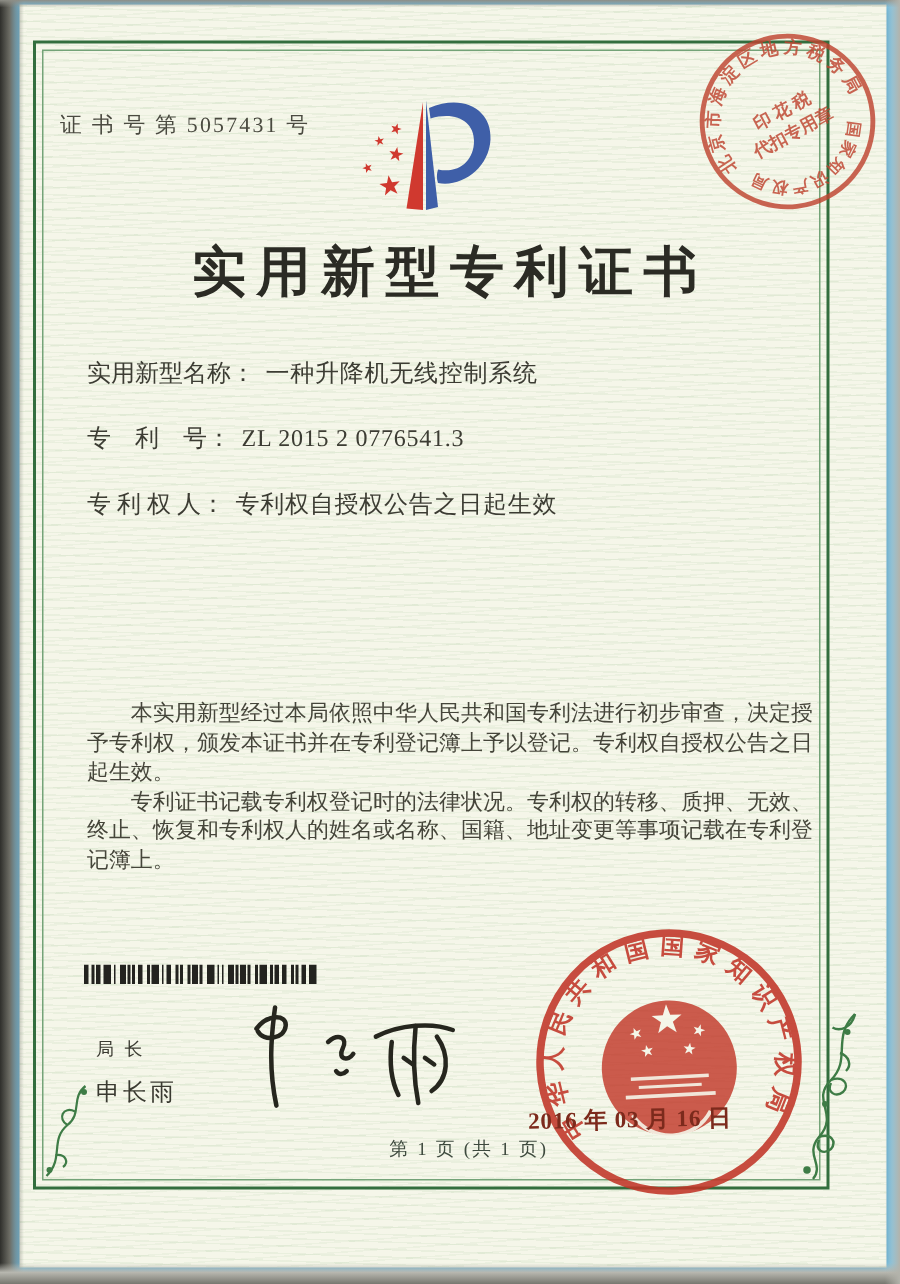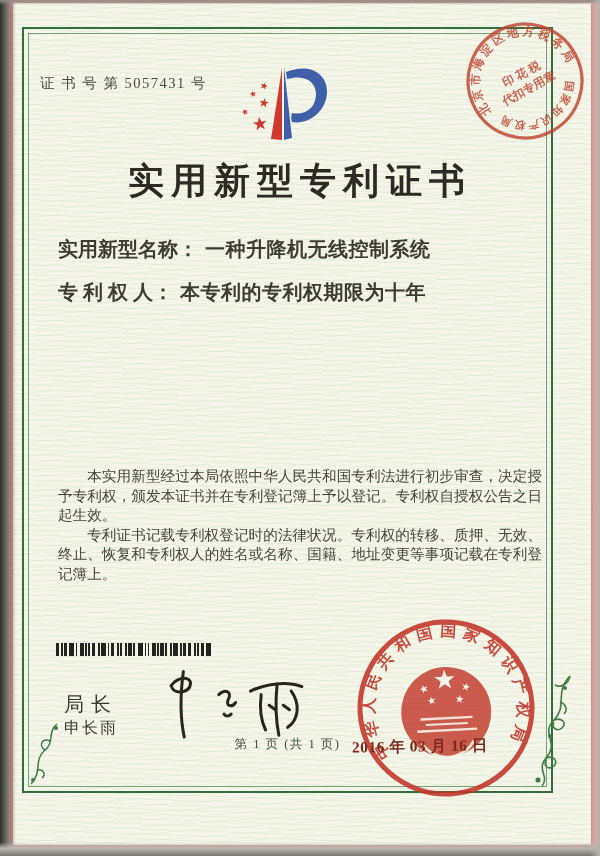--- a/index.html
+++ b/index.html
@@ -1,46 +1,46 @@
 <!DOCTYPE html>
 <html><head>
 <meta charset="utf-8">
 <style>
   html,body{margin:0;padding:0;}
   body{width:600px;height:856px;overflow:hidden;font-family:"Liberation Serif","DejaVu Serif",serif;}
-  .scan{position:relative;width:600px;height:856px;background:#fca5a5;overflow:hidden;}
+  .scan{position:relative;width:600px;height:856px;background:#7dd3fc;overflow:hidden;}
   .abs{position:absolute;}
   
   .paper{left:13px;top:3px;width:578px;height:842px;background-color:#f5f6e9;
     background-image:
       repeating-linear-gradient(2deg, rgba(128,176,118,0.10) 0 1px, rgba(0,0,0,0) 1px 5px),
       repeating-linear-gradient(-4deg, rgba(128,176,118,0.08) 0 1px, rgba(0,0,0,0) 1px 7px);
     box-shadow:0 0 6px rgba(0,0,0,.35);z-index:1;}
   .frame-outer{left:22px;top:27px;width:531px;height:766px;border:2.5px solid #336e3e;box-sizing:border-box;z-index:2;}
   .frame-inner{left:28px;top:33px;width:519px;height:754px;border:1px solid #74a378;box-sizing:border-box;z-index:2;}
   .cert-no{left:40px;top:74px;font-size:14.5px;letter-spacing:1.5px;color:#4a4a40;z-index:3;}
   .logo{left:222px;top:52px;width:150px;height:105px;z-index:3;}
   .seal{z-index:5;}
   .seal-top{left:462px;top:18px;width:126px;height:126px;transform:rotate(-28deg);}
   .seal-bottom{left:354px;top:616px;width:184px;height:184px;transform:rotate(-3deg);}
   .title{left:0;top:157px;width:600px;text-align:center;font-size:36px;font-weight:bold;letter-spacing:7px;color:#2b2b24;z-index:3;}
   .fields{left:58px;top:239px;width:490px;z-index:3;}
-  .field-row{height:43.4px;line-height:21px;font-size:20px;color:#3c3c33;font-weight:bold;}
+  .field-row{height:43.4px;line-height:21px;font-size:16px;color:#3c3c33;}
   .fvalue{margin-left:7px;letter-spacing:0.5px;}
   .body-text{left:58px;top:467px;width:484px;z-index:3;font-size:14.6px;line-height:19.6px;color:#45453a;text-align:justify;}
   .body-text p{margin:0;text-indent:2em;}
   .barcode{left:56px;top:643px;width:166px;height:13px;z-index:3;white-space:nowrap;overflow:hidden;}
   .barcode i{display:inline-block;height:100%;background:#23231f;vertical-align:top;}
-  .director-title{left:64px;top:691px;font-size:20px;letter-spacing:7px;color:#3a3a31;z-index:3;}
+  .director-title{left:64px;top:691px;font-size:12px;letter-spacing:7px;color:#3a3a31;z-index:3;}
   .director-name{left:64px;top:718px;font-size:16px;letter-spacing:2px;color:#3a3a31;z-index:3;}
   .signature{left:148px;top:662px;width:168px;height:90px;z-index:4;}
   .seal-date{left:352px;top:736px;width:180px;font-size:15.5px;font-weight:bold;letter-spacing:0.5px;color:#7c2a1c;z-index:6;transform:rotate(-1deg);}
   .ornament-br{left:520px;top:672px;width:58px;height:118px;z-index:4;}
   .ornament-bl{left:23px;top:720px;width:42px;height:68px;z-index:4;}
-  .footer{left:22px;top:736px;width:531px;text-align:center;font-size:12.5px;letter-spacing:1.5px;color:#3e4a3e;z-index:3;}
+  .footer{left:22px;top:758px;width:531px;text-align:center;font-size:12.5px;letter-spacing:1.5px;color:#3e4a3e;z-index:3;padding-left:25px;}
   
   .edge-left{left:0;top:0;width:16px;height:100%;background:linear-gradient(90deg,#2f2f2b 0%,#6c6c64 40%,rgba(108,108,100,0) 100%);z-index:10;}
   .edge-top{left:0;top:0;width:100%;height:5px;background:linear-gradient(180deg,#8e8e86,rgba(0,0,0,0));z-index:10;}
   .edge-bottom{left:0;bottom:0;width:100%;height:14px;background:linear-gradient(0deg,#77776f 0%,#b7b7af 55%,rgba(0,0,0,0) 100%);z-index:10;}
   .edge-right{right:0;top:0;width:10px;height:100%;background:linear-gradient(270deg,#b3b3ab,rgba(0,0,0,0));z-index:10;}
   svg text{font-family:"Liberation Serif","DejaVu Serif",serif;}
 </style>
 </head>
 <body>
 
@@ -90,21 +90,22 @@
       </g>
       <text x="62" y="58" text-anchor="middle" font-size="11.5" font-weight="bold">印 花 税</text>
       <text x="62" y="74" text-anchor="middle" font-size="11.5" font-weight="bold">代扣专用章</text>
     </g>
   </svg>
 
   <div class="abs title">实用新型专利证书</div>
 
   <div class="abs fields">
     <div class="field-row"><span class="flabel">实用新型名称：</span><span class="fvalue">一种升降机无线控制系统</span></div>
-    <div class="field-row"><span class="flabel">专 利 权 人：</span><span class="fvalue">本专利的专利权期限为十年</span></div>
+    <div class="field-row"><span class="flabel">专　利　号：</span><span class="fvalue">ZL 2015 2 0776541.3</span></div>
+    <div class="field-row"><span class="flabel">专 利 权 人：</span><span class="fvalue">专利权自授权公告之日起生效</span></div>
   </div>
 
   <div class="abs body-text">
     <p>本实用新型经过本局依照中华人民共和国专利法进行初步审查，决定授予专利权，颁发本证书并在专利登记簿上予以登记。专利权自授权公告之日起生效。</p>
     <p>专利证书记载专利权登记时的法律状况。专利权的转移、质押、无效、终止、恢复和专利权人的姓名或名称、国籍、地址变更等事项记载在专利登记簿上。</p>
   </div>
 
   <div class="abs barcode"><i style="width:3.4px;margin-right:1.5px"></i><i style="width:1.7px;margin-right:1.5px"></i><i style="width:3.4px;margin-right:1.5px"></i><i style="width:5.1px;margin-right:1.5px"></i><i style="width:1.7px;margin-right:3px"></i><i style="width:3.4px;margin-right:1.5px"></i><i style="width:1.7px;margin-right:1.5px"></i><i style="width:1.7px;margin-right:1.5px"></i><i style="width:3.4px;margin-right:3px"></i><i style="width:1.7px;margin-right:1.5px"></i><i style="width:5.1px;margin-right:1.5px"></i><i style="width:1.7px;margin-right:1.5px"></i><i style="width:3.4px;margin-right:3px"></i><i style="width:1.7px;margin-right:1.5px"></i><i style="width:1.7px;margin-right:3px"></i><i style="width:1.7px;margin-right:1.5px"></i><i style="width:3.4px;margin-right:1.5px"></i><i style="width:1.7px;margin-right:3px"></i><i style="width:5.1px;margin-right:1.5px"></i><i style="width:1.7px;margin-right:1.5px"></i><i style="width:1.7px;margin-right:3px"></i><i style="width:3.4px;margin-right:1.5px"></i><i style="width:1.7px;margin-right:1.5px"></i><i style="width:3.4px;margin-right:1.5px"></i><i style="width:1.7px;margin-right:3px"></i><i style="width:1.7px;margin-right:1.5px"></i><i style="width:5.1px;margin-right:1.5px"></i><i style="width:1.7px;margin-right:1.5px"></i><i style="width:3.4px;margin-right:1.5px"></i><i style="width:3.4px;margin-right:3px"></i><i style="width:1.7px;margin-right:1.5px"></i><i style="width:1.7px;margin-right:1.5px"></i><i style="width:3.4px;margin-right:1.5px"></i><i style="width:5.1px;margin-right:1.5px"></i></div>
 
   <div class="abs director-title">局长</div>

